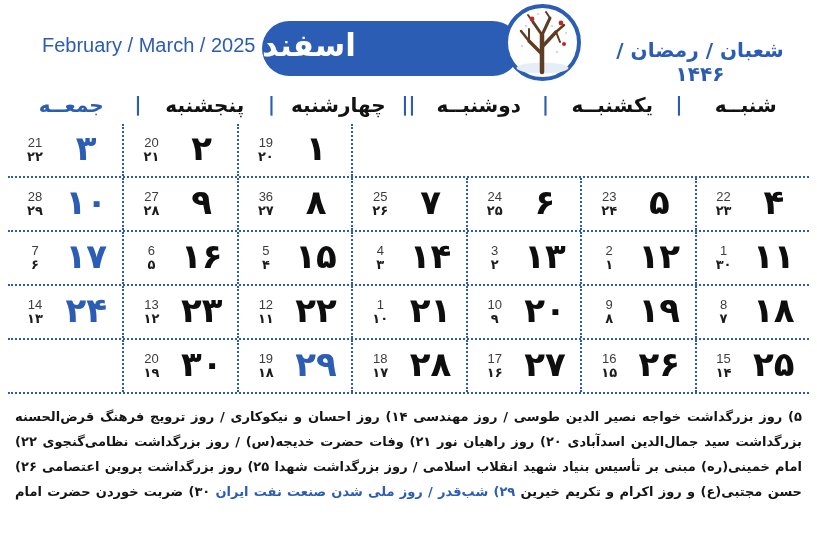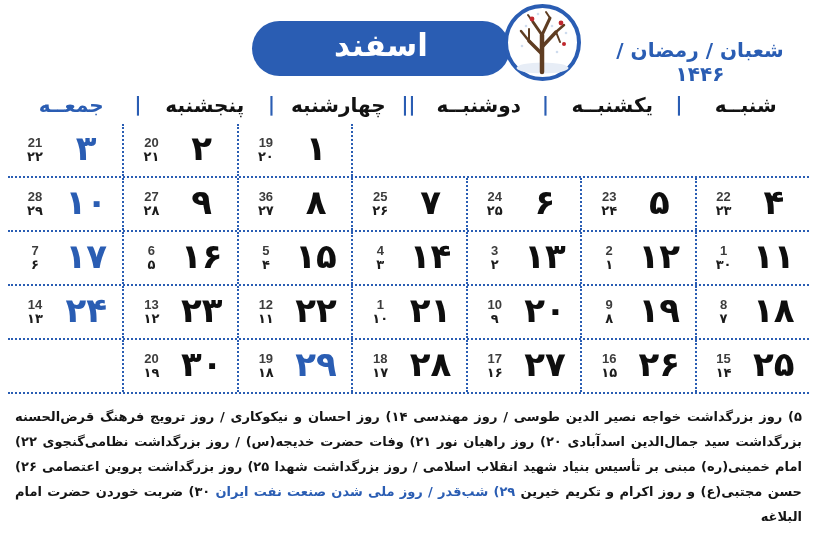--- a/index.html
+++ b/index.html
@@ -3,59 +3,60 @@
 <meta charset="utf-8">
 <style>
   :root{ --blue:#2a5db3; --ink:#151515; }
   html,body{margin:0;padding:0;background:#fff;}
   .page{position:relative;width:817px;height:534px;background:#fff;overflow:hidden;
         font-family:"DejaVu Sans","Liberation Sans",sans-serif;}
 
   
   .greg-label{position:absolute;left:42px;top:34px;font-size:20px;color:var(--blue);
               font-family:"Liberation Sans","DejaVu Sans",sans-serif;}
-  .month-pill{position:absolute;left:252px;top:21px;width:258px;height:55px;background:var(--blue);
-              border-radius:28px;display:flex;align-items:center;justify-content:center;}
+  .month-pill{position:absolute;left:262px;top:21px;width:258px;height:55px;background:var(--blue);
+              border-radius:28px;display:flex;align-items:center;}
   .month-pill span{color:#fff;font-size:31px;font-weight:bold;line-height:1;padding-bottom:6px;}
   .logo{position:absolute;left:502px;top:2px;width:81px;height:81px;}
   .hijri-label{position:absolute;left:600px;top:38px;width:200px;text-align:center;direction:rtl;
                font-size:20px;font-weight:bold;color:var(--blue);}
 
   
   .weekdays{position:absolute;top:88px;left:8px;width:801px;height:34px;display:flex;direction:rtl;
             align-items:center;}
   .wd{flex:1;text-align:center;font-size:20px;font-weight:bold;color:#121212;white-space:nowrap;}
   .wd.fri{color:var(--blue);}
   .wsep{color:var(--blue);font-weight:bold;font-size:19px;line-height:1;transform:translateY(-1px);}
 
   
   .grid{position:absolute;top:124px;left:8px;width:801px;}
   .wrow{display:grid;grid-template-columns:repeat(7,1fr);direction:rtl;height:52px;
         border-bottom:2px dotted var(--blue);}
   .cell{direction:ltr;display:flex;align-items:center;}
   .cell.sep{border-left:2px dotted var(--blue);}
   .mini{margin-left:12px;width:30px;text-align:center;line-height:1.08;}
-  .mini .greg{font-size:13px;font-weight:bold;color:#3d3d3d;
+  .mini .greg{font-size:13px;font-weight:normal;color:#3d3d3d;
               font-family:"Liberation Sans","DejaVu Sans",sans-serif;}
   .mini .hij{font-size:13px;font-weight:bold;color:#1c1c1c;}
   .big{flex:1;text-align:center;font-size:34px;font-weight:bold;color:#0e0e0e;padding-bottom:4px;}
   .cell.holiday .big{color:var(--blue);}
 
   
   .events{position:absolute;left:15px;right:15px;top:404px;direction:rtl;}
   .eline{font-size:13px;font-weight:bold;color:var(--ink);line-height:25px;height:25px;
          overflow:hidden;text-align:justify;text-align-last:justify;}
   .eline.short{text-align-last:right;}
   .eline .blue{color:var(--blue);}
 </style>
 </head>
 <body>
 
 <div class="page">
 
+  <div class="greg-label">February / March / 2025</div>
 
   <div class="month-pill">
     <span>اسفند</span>
   </div>
 
   <div class="logo">
     <svg viewBox="0 0 81 81" width="81" height="81">
       <circle cx="40.5" cy="40.5" r="36.5" fill="#ffffff" stroke="#2a5db3" stroke-width="4"></circle>
       <ellipse cx="40.5" cy="66" rx="26" ry="5.5" fill="#e7edf6"></ellipse>
       <g stroke="#5f3d22" stroke-linecap="round" fill="none">
@@ -330,16 +331,15 @@
         </div>
         <div class="cell"></div>
       </div>
     </div>
 
   <div class="events">
     <div class="eline">۵) روز بزرگداشت خواجه نصیر الدین طوسی / روز مهندسی ۱۴) روز احسان و نیکوکاری / روز ترویج فرهنگ قرض‌الحسنه ۱۵) روز درختکاری ۱۸) روز</div>
     <div class="eline">بزرگداشت سید جمال‌الدین اسدآبادی ۲۰) روز راهیان نور ۲۱) وفات حضرت خدیجه(س) / روز بزرگداشت نظامی‌گنجوی ۲۲) صدور فرمان حضرت</div>
     <div class="eline">امام خمینی(ره) مبنی بر تأسیس بنیاد شهید انقلاب اسلامی / روز بزرگداشت شهدا ۲۵) روز بزرگداشت پروین اعتصامی ۲۶) ولادت حضرت امام</div>
     <div class="eline"><span>حسن مجتبی(ع) و روز اکرام و تکریم خیرین </span><span class="blue">۲۹) شب‌قدر / روز ملی شدن صنعت نفت ایران </span><span>۳۰) ضربت خوردن حضرت امام علی(ع) / روز نهج</span></div>
-    <div class="eline short">البلاغه</div>
   </div>
 
 </div>
 
 </body></html>

